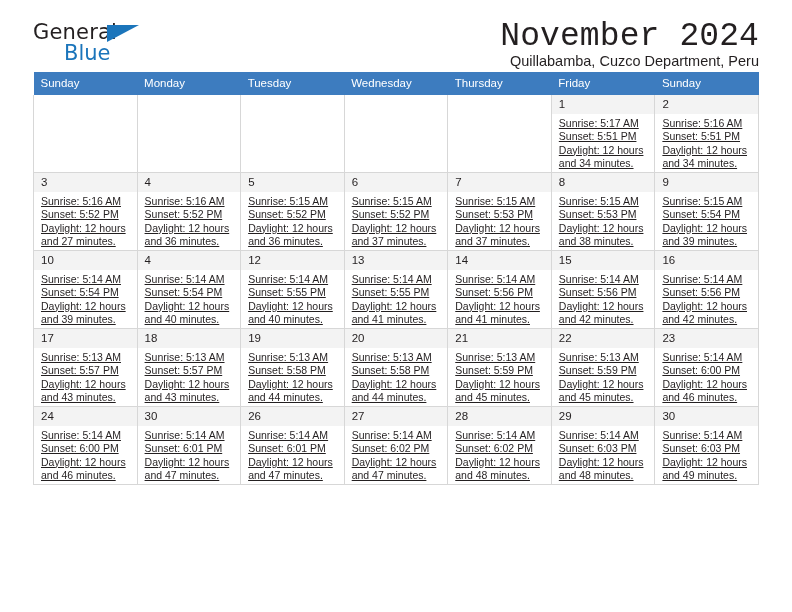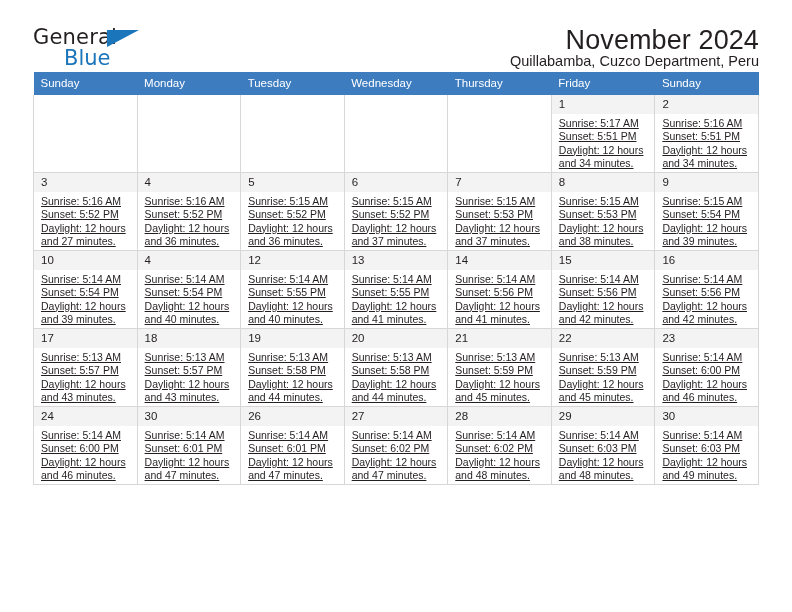--- a/index.html
+++ b/index.html
@@ -18,23 +18,23 @@
     position: relative;
     width: 792px;
     height: 612px;
     box-sizing: border-box;
     padding: 0 33px;
   }
 
   
   .header {
     display: flex;
-    align-items: flex-start;
+    align-items: center;
     justify-content: space-between;
-    padding-top: 26px;
+    padding-top: 18px;
     height: 72px;
     box-sizing: border-box;
   }
   .logo {
     position: relative;
     width: 130px;
     height: 48px;
     flex: 0 0 auto;
   }
   .logo-general {
@@ -64,25 +64,26 @@
     color: #1b75bb;
     line-height: 1;
     font-family: "DejaVu Sans", sans-serif;
   }
   .title-wrap {
     text-align: right;
     flex: 1 1 auto;
     padding-top: 0px;
   }
   .cal-title {
-    font-size: 27px;
+    font-size: 33px;
     font-weight: normal;
     color: #231f20;
     line-height: 1.05;
     letter-spacing: .1px;
+    font-family: Liberation Mono, monospace;
   }
   .cal-sub {
     font-size: 14.5px;
     color: #231f20;
     line-height: 1.1;
   }
 
   
   table.cal {
     width: 726px;

